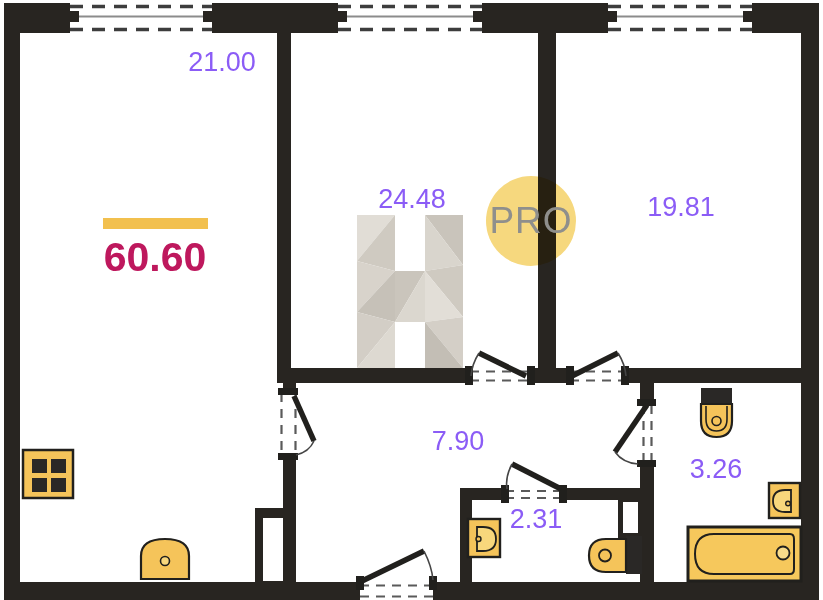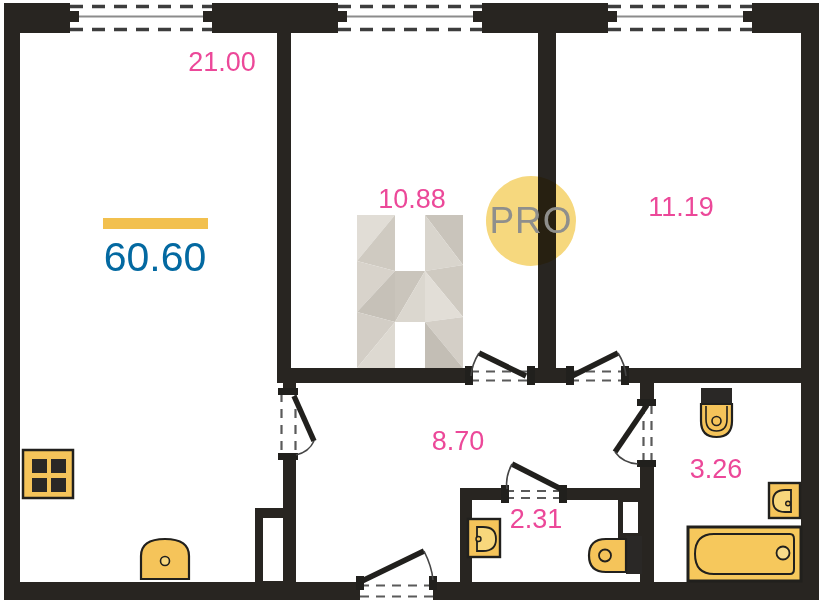--- a/index.html
+++ b/index.html
@@ -8,36 +8,36 @@
     width:823px;height:600px;
     background:#ffffff;
     overflow:hidden;
     font-family:"Liberation Sans", sans-serif;
   }
   .plan svg{position:absolute;left:0;top:0;}
   .area-label{
     position:absolute;
     transform:translate(-50%,-50%);
     font-size:27px;
-    color:#ec4899;
+    color:#8b5cf6;
     white-space:nowrap;
     letter-spacing:0px;
   }
   .total-bar{
     position:absolute;
     left:103px;top:218px;width:105px;height:11px;
     background:#f2c04e;
   }
   .total-value{
     position:absolute;
     left:155px;top:257px;
     transform:translate(-50%,-50%);
     font-size:41px;
-    font-weight:normal;
-    color:#0369a1;
+    font-weight:bold;
+    color:#be185d;
     white-space:nowrap;
   }
   .pro-circle{
     position:absolute;
     left:486px;top:176px;width:90px;height:90px;
     border-radius:50%;
     background:#f6d87e;
     mix-blend-mode:multiply;
   }
   .pro-text{
@@ -223,19 +223,19 @@
     </g>
   </svg>
 
   <div class="pro-circle"></div>
   <div class="pro-text">PRO</div>
 
   <div class="total-bar"></div>
   <div class="total-value">60.60</div>
 
   <div class="area-label" style="left:222px;top:62px">21.00</div>
-  <div class="area-label" style="left:412px;top:199px">10.88</div>
-  <div class="area-label" style="left:681px;top:207px">11.19</div>
-  <div class="area-label" style="left:458px;top:441px">8.70</div>
+  <div class="area-label" style="left:412px;top:199px">24.48</div>
+  <div class="area-label" style="left:681px;top:207px">19.81</div>
+  <div class="area-label" style="left:458px;top:441px">7.90</div>
   <div class="area-label" style="left:536px;top:519px">2.31</div>
   <div class="area-label" style="left:716px;top:469px">3.26</div>
 
 </div>
 
 </body></html>

